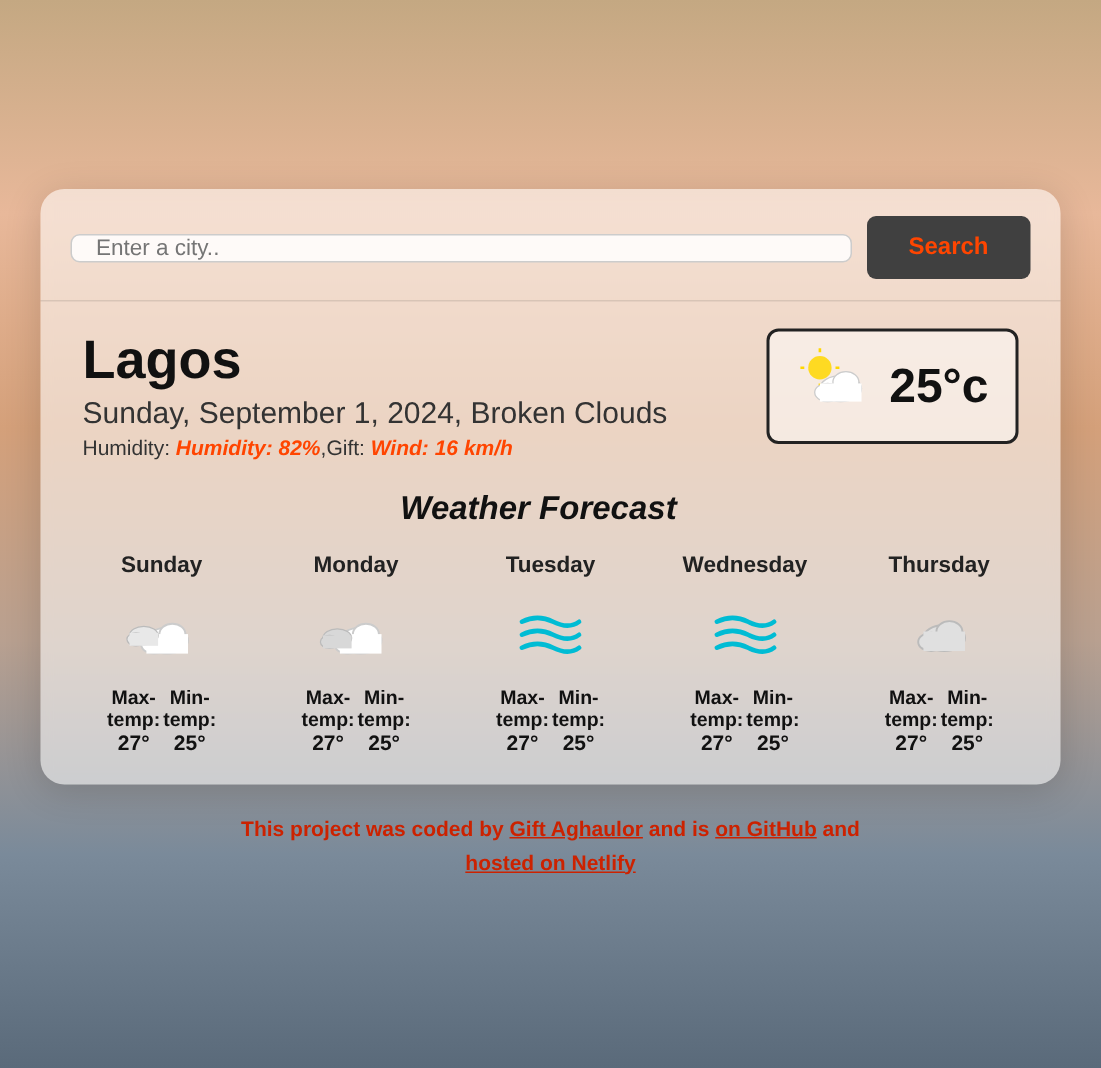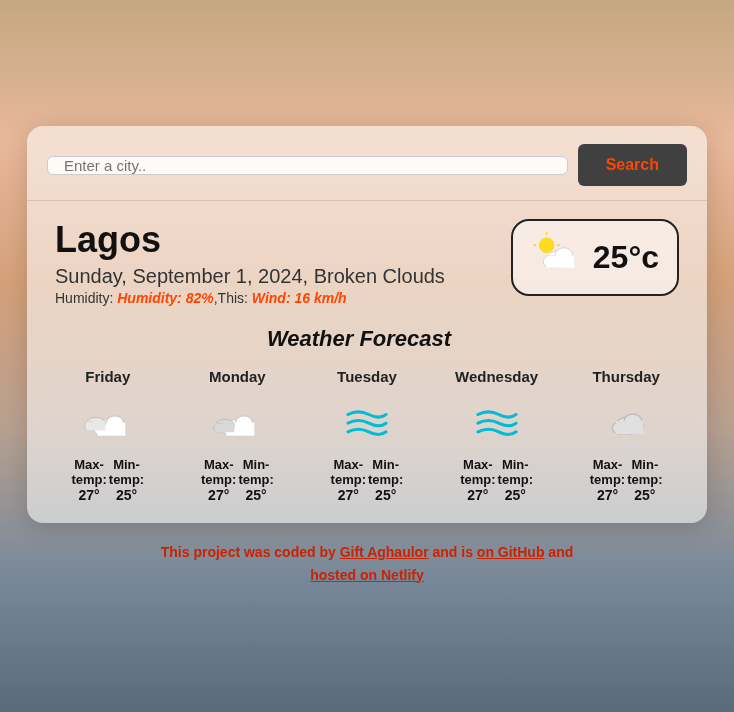--- a/index.html
+++ b/index.html
@@ -95,21 +95,21 @@
       color: #ff4500;
       font-style: italic;
       font-weight: bold;
     }
 
     .temp-badge {
       display: flex;
       align-items: center;
       gap: 10px;
       border: 2.5px solid #222;
-      border-radius: 18px;
+      border-radius: 8px;
       padding: 10px 18px;
       background: rgba(255,255,255,0.5);
       min-width: 160px;
     }
 
     .temp-badge-icon {
       font-size: 36px;
     }
 
     .temp-value {
@@ -209,21 +209,21 @@
   <div class="search-bar">
     <input class="search-input" type="text" placeholder="Enter a city.." style="">
     <button class="search-button">Search</button>
   </div>
 
   <div class="current-weather">
     <div class="city-info">
       <div class="city-name">Lagos</div>
       <div class="city-date">Sunday, September 1, 2024, Broken Clouds</div>
       <div class="city-humidity">
-        <span>Humidity: </span><span class="humidity-value">Humidity: 82%</span><span>,This: </span><span class="wind-value">Wind: 16 km/h</span>
+        <span>Humidity: </span><span class="humidity-value">Humidity: 82%</span><span>,Gift: </span><span class="wind-value">Wind: 16 km/h</span>
       </div>
     </div>
     <div class="temp-badge">
       <span class="temp-badge-icon">
         
         <svg viewBox="0 0 60 50" width="52" height="44" xmlns="http://www.w3.org/2000/svg">
 
           <circle cx="18" cy="16" r="9" fill="#ffd700" opacity="0.85"></circle>
 
           <line x1="18" y1="4" x2="18" y2="1" stroke="#ffd700" stroke-width="2"></line>
@@ -239,21 +239,21 @@
       </span>
       <span class="temp-value">25°c</span>
     </div>
   </div>
 
   <div class="forecast-title">Weather Forecast</div>
 
   <div class="forecast-grid">
 
     <div class="forecast-day">
-      <div class="forecast-day-name">Friday</div>
+      <div class="forecast-day-name">Sunday</div>
       <div class="forecast-icon">
         <svg viewBox="0 0 60 50" width="52" height="48" xmlns="http://www.w3.org/2000/svg">
           <ellipse cx="34" cy="32" rx="16" ry="10" fill="white" stroke="#ccc" stroke-width="1.5"></ellipse>
           <ellipse cx="24" cy="35" rx="10" ry="7" fill="white" stroke="#ccc" stroke-width="1.5"></ellipse>
           <ellipse cx="38" cy="27" rx="10" ry="8" fill="white" stroke="#ccc" stroke-width="1.5"></ellipse>
           <rect x="18" y="27" width="32" height="15" rx="0" fill="white"></rect>
 
           <ellipse cx="16" cy="28" rx="11" ry="7" fill="#e8e8e8" stroke="#bbb" stroke-width="1"></ellipse>
           <ellipse cx="10" cy="31" rx="7" ry="5" fill="#e8e8e8" stroke="#bbb" stroke-width="1"></ellipse>
           <rect x="5" y="26" width="22" height="10" rx="0" fill="#e8e8e8"></rect>

